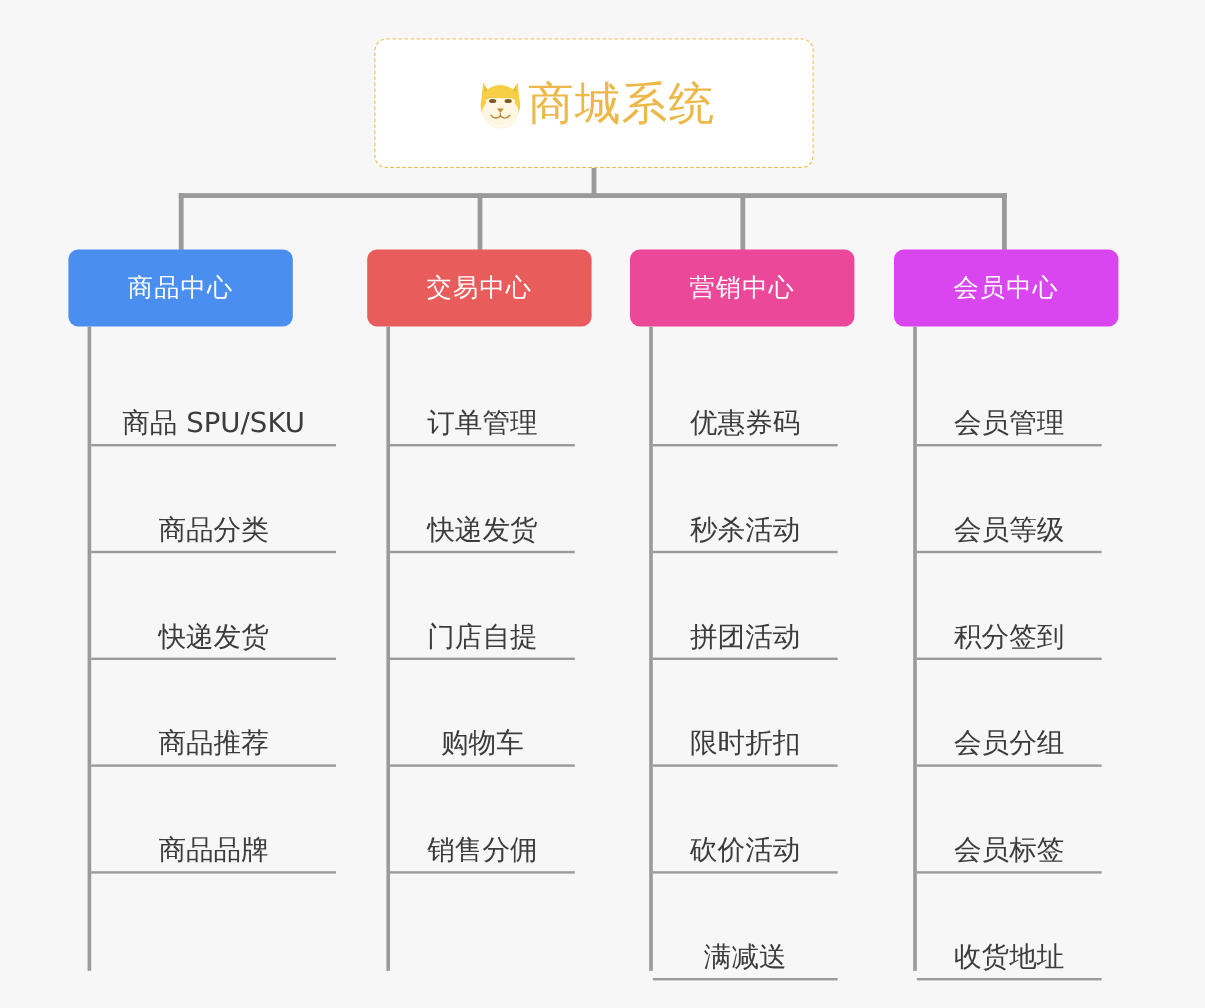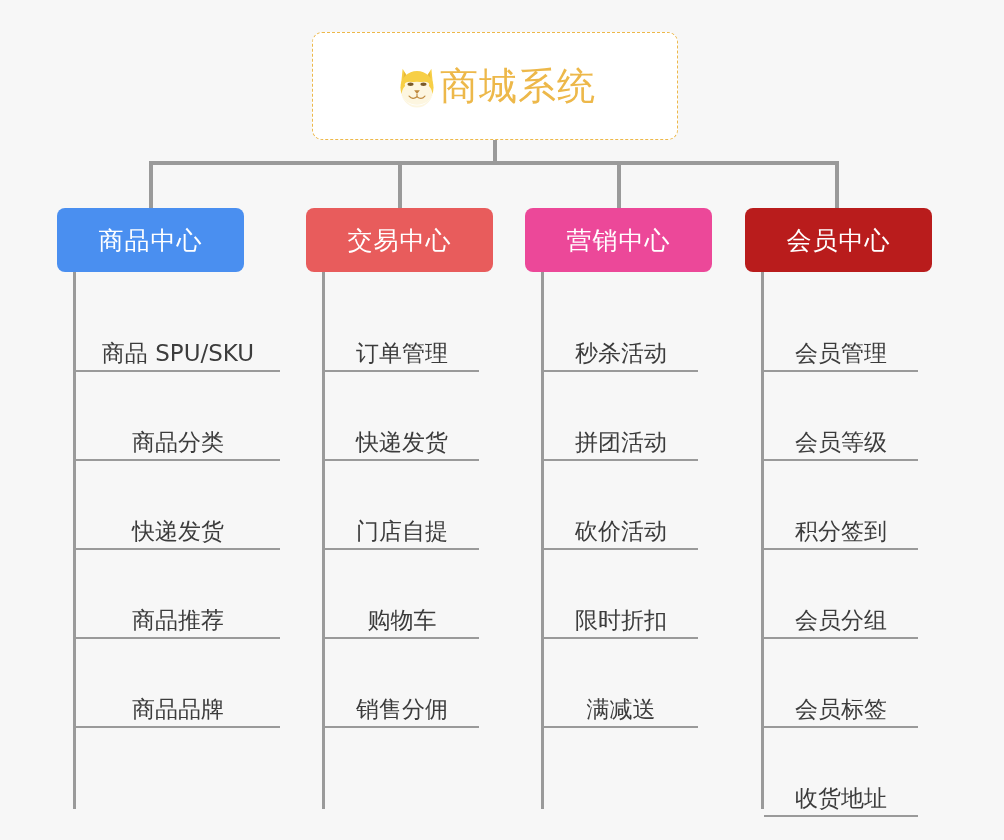--- a/index.html
+++ b/index.html
@@ -70,21 +70,21 @@
     top: 0;
     height: 64px;
     box-sizing: border-box;
     border-radius: 8px;
     display: flex;
     align-items: center;
     justify-content: center;
   }
   .branch-card-label {
     color: #ffffff;
-    font-size: 25px;
+    font-size: 21px;
     line-height: 1;
     letter-spacing: 1px;
     white-space: nowrap;
     font-family: "DejaVu Sans", "Liberation Sans", sans-serif;
   }
 
   
   .branch-spine {
     position: absolute;
     width: 3px;
@@ -206,39 +206,42 @@
     </ul>
   </div>
 
   <div class="branch" style="left:525px; width:194px;">
     <div class="branch-card" style="width:187px; background:#ec4899;">
       <span class="branch-card-label">营销中心</span>
     </div>
     <div class="branch-spine" style="left:16px; top:64px; height:537px;"></div>
     <ul class="leaf-list" style="left:16px; width:154px;">
       <li class="leaf-item">
+        <span class="leaf-label">优惠券码</span>
+      </li>
+      <li class="leaf-item">
         <span class="leaf-label">秒杀活动</span>
       </li>
       <li class="leaf-item">
         <span class="leaf-label">拼团活动</span>
       </li>
       <li class="leaf-item">
+        <span class="leaf-label">限时折扣</span>
+      </li>
+      <li class="leaf-item">
         <span class="leaf-label">砍价活动</span>
       </li>
       <li class="leaf-item">
-        <span class="leaf-label">限时折扣</span>
-      </li>
-      <li class="leaf-item">
         <span class="leaf-label">满减送</span>
       </li>
     </ul>
   </div>
 
   <div class="branch" style="left:745px; width:194px;">
-    <div class="branch-card" style="width:187px; background:#b91c1c;">
+    <div class="branch-card" style="width:187px; background:#d946ef;">
       <span class="branch-card-label">会员中心</span>
     </div>
     <div class="branch-spine" style="left:16px; top:64px; height:537px;"></div>
     <ul class="leaf-list" style="left:16px; width:154px;">
       <li class="leaf-item">
         <span class="leaf-label">会员管理</span>
       </li>
       <li class="leaf-item">
         <span class="leaf-label">会员等级</span>
       </li>

